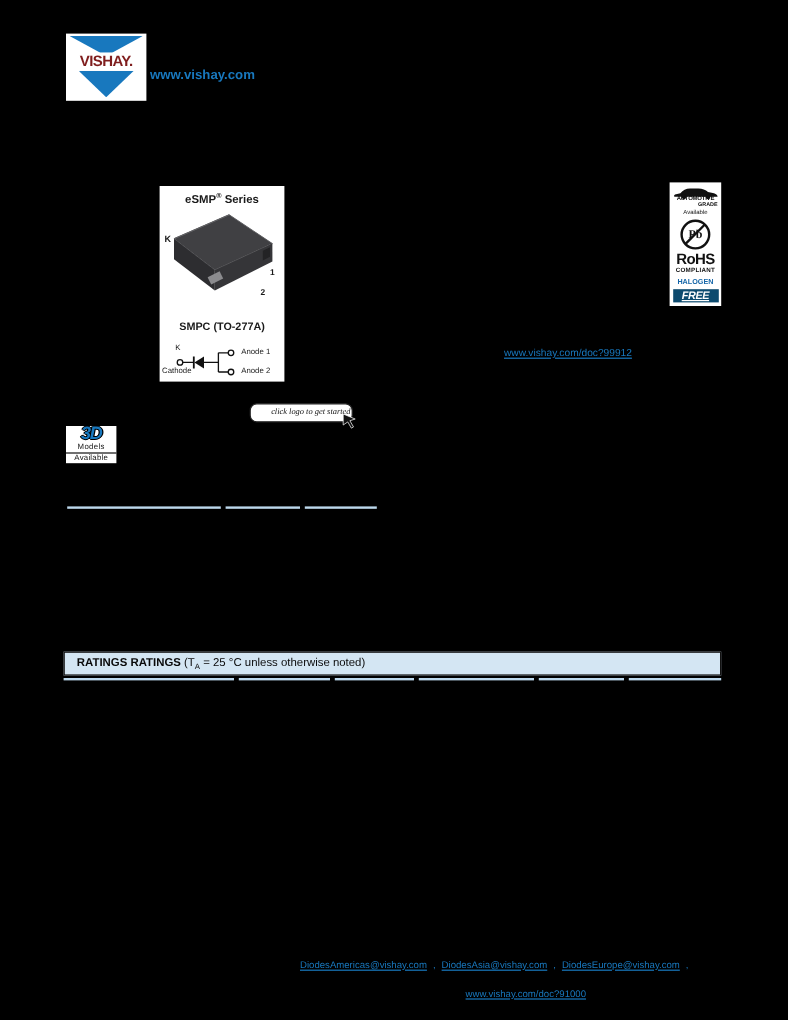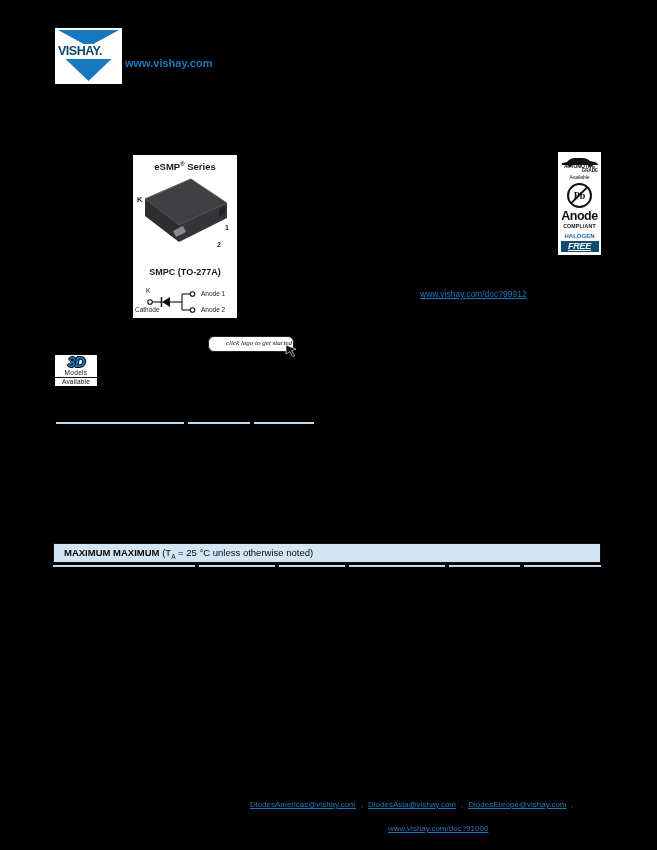--- a/index.html
+++ b/index.html
@@ -7,22 +7,22 @@
   .page {
     position:relative; width:657px; height:850px; background:#000;
     font-family:"Liberation Sans", sans-serif; overflow:hidden;
   }
   .abs { position:absolute; }
 
   
   .vishay-logo { left:55px; top:28px; width:67px; height:56px; background:#fff; padding:2px 3px; }
   .logo-tri-top { width:61px; height:14px; background:#1878be;
     clip-path:polygon(0 0,100% 0,58% 100%,42% 100%); }
-  .logo-word { font-size:12.5px; font-weight:bold; color:#0c4a6e; letter-spacing:-0.5px;
-    line-height:14px; }
+  .logo-word { font-size:12.5px; font-weight:bold; color:#7f1d1d; letter-spacing:-0.5px;
+    text-align:center; line-height:14px; }
   .logo-tri-bottom { width:46px; height:22px; margin:1px auto 0; background:#1878be;
     clip-path:polygon(0 0,100% 0,50% 100%); }
   .site-link { left:125px; top:57px; font-size:11px; font-weight:bold; color:#1878be; text-decoration:none; }
 
   
   .pkg-panel { left:133px; top:155px; width:104px; height:163px; background:#fff; color:#1a1a1a; }
   .pkg-title { position:absolute; left:0; top:6px; width:100%; text-align:center;
     font-size:9.5px; font-weight:bold; }
   .pkg-title sup { font-size:6px; }
   .pkg-render { position:absolute; left:0; top:18px; }
@@ -143,21 +143,21 @@
         <circle cx="30" cy="9" r="2" fill="#111"></circle>
       </svg>
     </div>
     <div class="auto1">AUTOMOTIVE</div>
     <div class="auto2">GRADE</div>
     <div class="avail">Available</div>
     <div class="pb-circle">
       <span>Pb</span>
       <div class="pb-slash"></div>
     </div>
-    <div class="rohs">Anode</div>
+    <div class="rohs">RoHS</div>
     <div class="compliant">COMPLIANT</div>
     <div class="halogen">HALOGEN</div>
     <div class="free">FREE</div>
   </div>
 
   <a href="#" class="abs blue-link mid-link">www.vishay.com/doc?99912</a>
 
   <div class="abs click-btn">
     <span>click logo to get started</span>
     <svg class="cursor-icon" width="12" height="13" viewBox="0 0 12 13">
@@ -169,21 +169,21 @@
     <div class="three-d">3D</div>
     <div class="models">Models</div>
     <div class="avail3d">Available</div>
   </div>
 
   <div class="abs hint" style="left:56px;top:422px;width:128px;"></div>
   <div class="abs hint" style="left:188px;top:422px;width:62px;"></div>
   <div class="abs hint" style="left:254px;top:422px;width:60px;"></div>
 
   <div class="abs sec sec-max">
-    <span class="b">MAXIMUM MAXIMUM </span><span>(T</span><sub>A</sub><span> = 25 °C unless otherwise noted)</span>
+    <span class="b">RATINGS RATINGS </span><span>(T</span><sub>A</sub><span> = 25 °C unless otherwise noted)</span>
   </div>
   <div class="abs hint" style="left:53px;top:565px;width:142px;"></div>
   <div class="abs hint" style="left:199px;top:565px;width:76px;"></div>
   <div class="abs hint" style="left:279px;top:565px;width:66px;"></div>
   <div class="abs hint" style="left:349px;top:565px;width:96px;"></div>
   <div class="abs hint" style="left:449px;top:565px;width:71px;"></div>
   <div class="abs hint" style="left:524px;top:565px;width:77px;"></div>
 
   <div class="abs footer-row">
     <a href="#" class="blue-link">DiodesAmericas@vishay.com</a>

